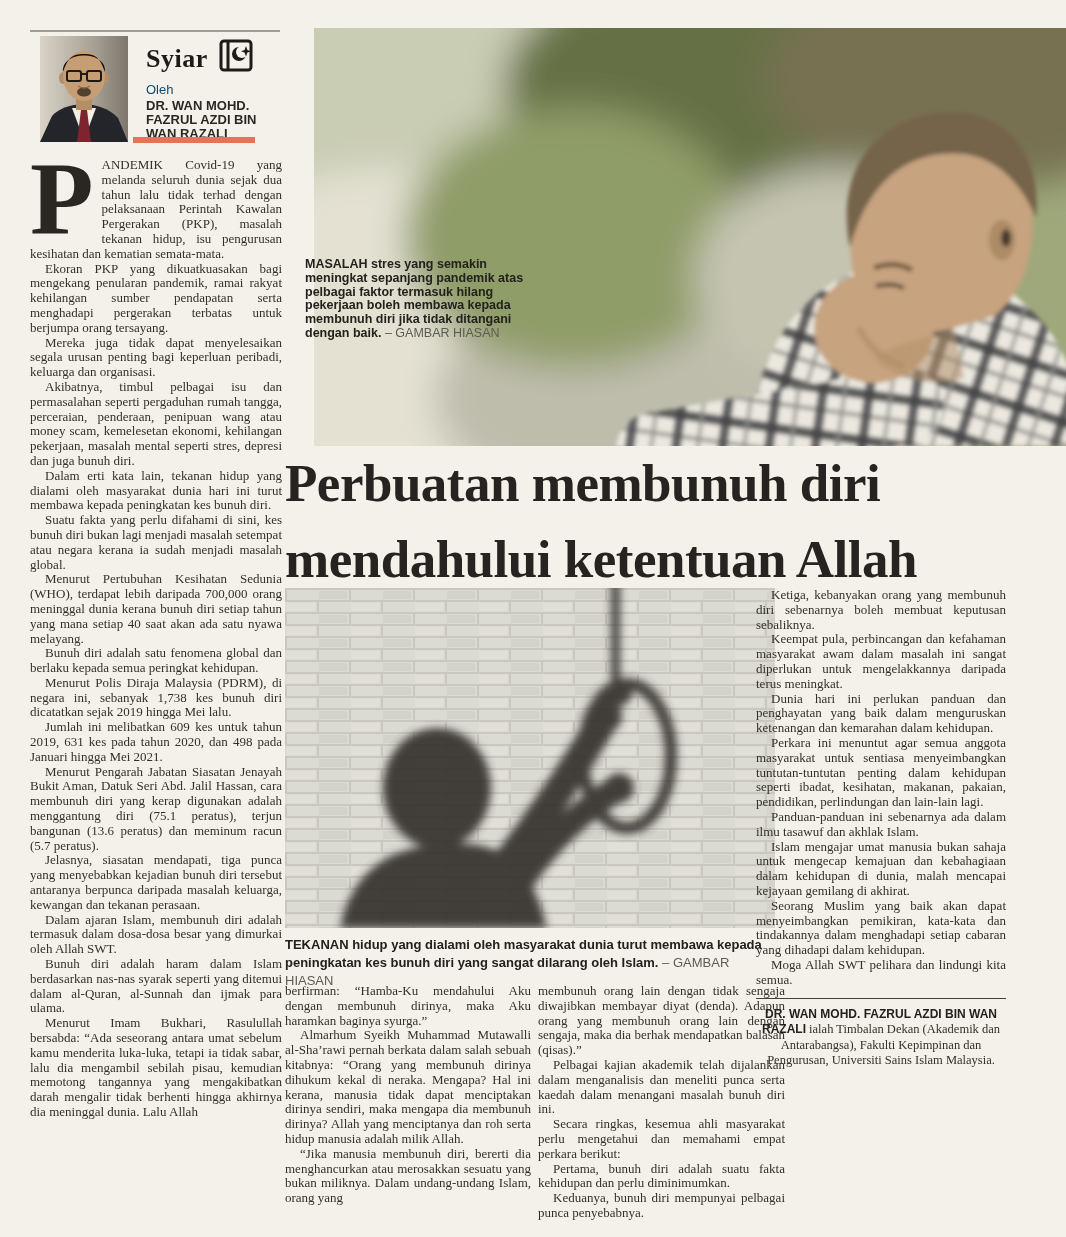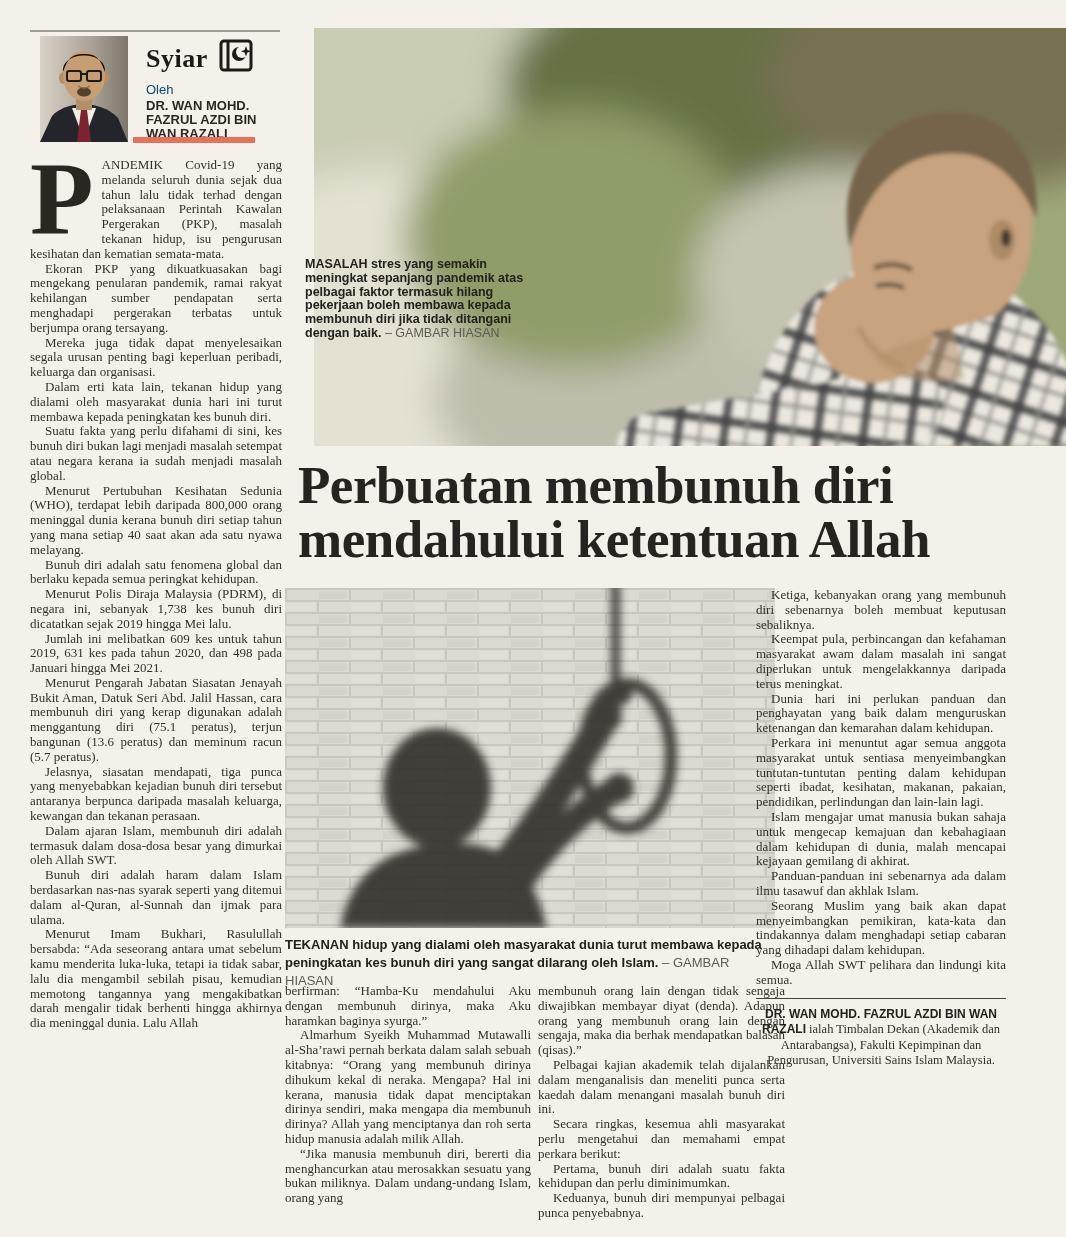--- a/index.html
+++ b/index.html
@@ -37,22 +37,22 @@
   .credit{font-weight:normal; color:#5e5a52;}
   .mid-photo{position:absolute; left:285px; top:588px; width:490px; height:340px; overflow:hidden;}
   .mid-caption{
     position:absolute; left:285px; top:936px; width:494px;
     font-family:"Liberation Sans",sans-serif; font-size:13px; line-height:18px;
     font-weight:bold; color:#23211d;
   }
   
   .headline{
     position:absolute; left:285px; top:445px; width:762px;
-    font-weight:bold; font-size:53px; line-height:54px; letter-spacing:-0.5px;
-    color:#262320; margin:13px;
+    font-weight:bold; font-size:53px; line-height:76px; letter-spacing:-0.5px;
+    color:#262320; margin:0;
   }
   
   .bio-divider{width:250px; height:1px; background:#44413c; margin:10px 0 8px 0;}
   .bio{font-size:12.5px; line-height:15.5px; text-align:center; color:#33302b;}
   .bio-name{font-family:"Liberation Sans",sans-serif; font-weight:bold; font-size:12px; color:#23211d;}
 </style>
 </head>
 <body>
 
 <div class="page">
@@ -98,23 +98,24 @@
   </div>
 
   <div class="byline-prefix">Oleh</div>
   <div class="byline-name">DR. WAN MOHD. FAZRUL AZDI BIN WAN RAZALI</div>
   <div class="accent-bar"></div>
 
   <div class="col left-col">
     <p><span class="dropcap">P</span><span>ANDEMIK Covid-19 yang melanda seluruh dunia sejak dua tahun lalu tidak terhad dengan pelaksanaan Perintah Kawalan Pergerakan (PKP), masalah tekanan hidup, isu pengurusan kesihatan dan kematian semata-mata.</span></p>
     <p class="ind">Ekoran PKP yang dikuatkuasakan bagi mengekang penularan pandemik, ramai rakyat kehilangan sumber pendapatan serta menghadapi pergerakan terbatas untuk berjumpa orang tersayang.</p>
     <p class="ind">Mereka juga tidak dapat menyelesaikan segala urusan penting bagi keperluan peribadi, keluarga dan organisasi.</p>
+    <p class="ind">Akibatnya, timbul pelbagai isu dan permasalahan seperti pergaduhan rumah tangga, perceraian, penderaan, penipuan wang atau money scam, kemelesetan ekonomi, kehilangan pekerjaan, masalah mental seperti stres, depresi dan juga bunuh diri.</p>
     <p class="ind">Dalam erti kata lain, tekanan hidup yang dialami oleh masyarakat dunia hari ini turut membawa kepada peningkatan kes bunuh diri.</p>
     <p class="ind">Suatu fakta yang perlu difahami di sini, kes bunuh diri bukan lagi menjadi masalah setempat atau negara kerana ia sudah menjadi masalah global.</p>
-    <p class="ind">Menurut Pertubuhan Kesihatan Sedunia (WHO), terdapat lebih daripada 800,000 orang meninggal dunia kerana bunuh diri setiap tahun yang mana setiap 40 saat akan ada satu nyawa melayang.</p>
+    <p class="ind">Menurut Pertubuhan Kesihatan Sedunia (WHO), terdapat lebih daripada 700,000 orang meninggal dunia kerana bunuh diri setiap tahun yang mana setiap 40 saat akan ada satu nyawa melayang.</p>
     <p class="ind">Bunuh diri adalah satu fenomena global dan berlaku kepada semua peringkat kehidupan.</p>
     <p class="ind">Menurut Polis Diraja Malaysia (PDRM), di negara ini, sebanyak 1,738 kes bunuh diri dicatatkan sejak 2019 hingga Mei lalu.</p>
     <p class="ind">Jumlah ini melibatkan 609 kes untuk tahun 2019, 631 kes pada tahun 2020, dan 498 pada Januari hingga Mei 2021.</p>
     <p class="ind">Menurut Pengarah Jabatan Siasatan Jenayah Bukit Aman, Datuk Seri Abd. Jalil Hassan, cara membunuh diri yang kerap digunakan adalah menggantung diri (75.1 peratus), terjun bangunan (13.6 peratus) dan meminum racun (5.7 peratus).</p>
     <p class="ind">Jelasnya, siasatan mendapati, tiga punca yang menyebabkan kejadian bunuh diri tersebut antaranya berpunca daripada masalah keluarga, kewangan dan tekanan perasaan.</p>
     <p class="ind">Dalam ajaran Islam, membunuh diri adalah termasuk dalam dosa-dosa besar yang dimurkai oleh Allah SWT.</p>
     <p class="ind">Bunuh diri adalah haram dalam Islam berdasarkan nas-nas syarak seperti yang ditemui dalam al-Quran, al-Sunnah dan ijmak para ulama.</p>
     <p class="ind">Menurut Imam Bukhari, Rasulullah bersabda: “Ada seseorang antara umat sebelum kamu menderita luka-luka, tetapi ia tidak sabar, lalu dia mengambil sebilah pisau, kemudian memotong tangannya yang mengakibatkan darah mengalir tidak berhenti hingga akhirnya dia meninggal dunia. Lalu Allah</p>
   </div>
 
@@ -219,21 +220,21 @@
     <p class="ind">Secara ringkas, kesemua ahli masyarakat perlu mengetahui dan memahami empat perkara berikut:</p>
     <p class="ind">Pertama, bunuh diri adalah suatu fakta kehidupan dan perlu diminimumkan.</p>
     <p class="ind">Keduanya, bunuh diri mempunyai pelbagai punca penyebabnya.</p>
   </div>
 
   <div class="col col4">
     <p class="ind">Ketiga, kebanyakan orang yang membunuh diri sebenarnya boleh membuat keputusan sebaliknya.</p>
     <p class="ind">Keempat pula, perbincangan dan kefahaman masyarakat awam dalam masalah ini sangat diperlukan untuk mengelakkannya daripada terus meningkat.</p>
     <p class="ind">Dunia hari ini perlukan panduan dan penghayatan yang baik dalam menguruskan ketenangan dan kemarahan dalam kehidupan.</p>
     <p class="ind">Perkara ini menuntut agar semua anggota masyarakat untuk sentiasa menyeimbangkan tuntutan-tuntutan penting dalam kehidupan seperti ibadat, kesihatan, makanan, pakaian, pendidikan, perlindungan dan lain-lain lagi.</p>
+    <p class="ind">Panduan-panduan ini sebenarnya ada dalam ilmu tasawuf dan akhlak Islam.</p>
     <p class="ind">Islam mengajar umat manusia bukan sahaja untuk mengecap kemajuan dan kebahagiaan dalam kehidupan di dunia, malah mencapai kejayaan gemilang di akhirat.</p>
-    <p class="ind">Panduan-panduan ini sebenarnya ada dalam ilmu tasawuf dan akhlak Islam.</p>
     <p class="ind">Seorang Muslim yang baik akan dapat menyeimbangkan pemikiran, kata-kata dan tindakannya dalam menghadapi setiap cabaran yang dihadapi dalam kehidupan.</p>
     <p class="ind">Moga Allah SWT pelihara dan lindungi kita semua.</p>
     <div class="bio-divider"></div>
     <div class="bio"><span class="bio-name">DR. WAN MOHD. FAZRUL AZDI BIN WAN RAZALI</span><span> ialah Timbalan Dekan (Akademik dan Antarabangsa), Fakulti Kepimpinan dan Pengurusan, Universiti Sains Islam Malaysia.</span></div>
   </div>
 
 </div>
 
 </body></html>

